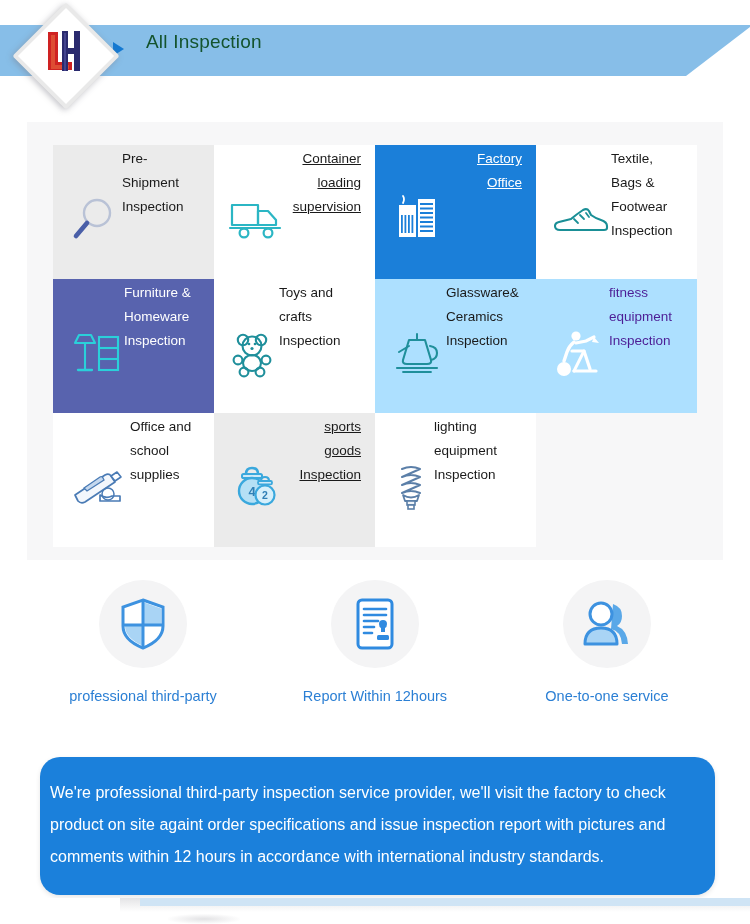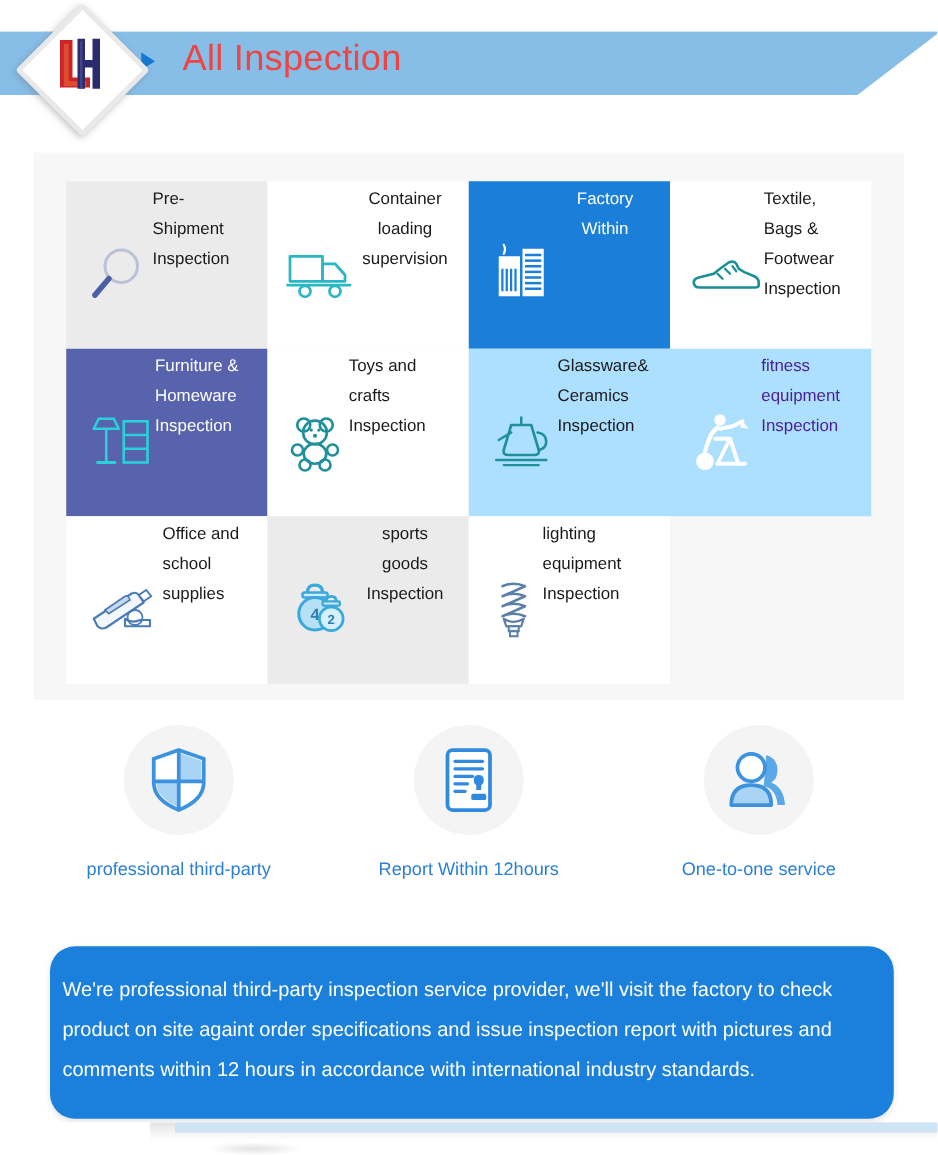--- a/index.html
+++ b/index.html
@@ -35,22 +35,22 @@
     position: absolute;
     left: 113px; top: 42px;
     width: 0; height: 0;
     border-left: 11px solid #1479d2;
     border-top: 7px solid transparent;
     border-bottom: 7px solid transparent;
   }
   .banner-title {
     position: absolute;
     left: 146px; top: 31px;
-    font-size: 29px;
-    color: #ef4444;
+    font-size: 19px;
+    color: #14532d;
     letter-spacing: 0.2px;
     white-space: nowrap;
   }
   .logo-wrap {
     position: absolute;
     left: 14px; top: 4px;
     width: 97px; height: 97px;
   }
   .logo-diamond {
     position: absolute;
@@ -110,21 +110,21 @@
     padding-left: 1px;
   }
   .tile.bg-white  { background: #ffffff; }
   .tile.bg-gray   { background: #ebebeb; }
   .tile.bg-blue   { background: #1b7fd9; }
   .tile.bg-ltblue { background: #ade0ff; }
   .tile.bg-purple { background: #5863ae; }
   .tile.bg-blue .tile-label,
   .tile.bg-purple .tile-label { color: #ffffff; }
   .tile.bg-ltblue.white-text .tile-label { color: #4c1d95; }
-  .tile.center-label .tile-label { text-align: center; }
+  .tile.center-label .tile-label { text-align: right; text-decoration: underline; }
 
   
   .features {
     position: absolute;
     left: 27px; top: 580px;
     width: 696px; height: 150px;
     display: flex;
   }
   .feature {
     flex: 1;
@@ -248,21 +248,21 @@
           <rect x="29" y="6" width="17" height="38" fill="#ffffff"></rect>
           <rect x="31" y="10" width="13" height="2" fill="#1b7fd9"></rect>
           <rect x="31" y="14.5" width="13" height="2" fill="#1b7fd9"></rect>
           <rect x="31" y="19" width="13" height="2" fill="#1b7fd9"></rect>
           <rect x="31" y="23.5" width="13" height="2" fill="#1b7fd9"></rect>
           <rect x="31" y="28" width="13" height="2" fill="#1b7fd9"></rect>
           <rect x="31" y="32.5" width="13" height="2" fill="#1b7fd9"></rect>
           <rect x="31" y="37" width="13" height="2" fill="#1b7fd9"></rect>
         </svg>
       </div>
-      <div class="tile-label">Factory Within</div>
+      <div class="tile-label">Factory Office</div>
     </div>
 
     <div class="tile bg-white">
       <div class="tile-icon">
         <svg width="60" height="40" viewBox="0 0 60 40">
           <path d="M5 26 q0 -3 4 -4 l12 -3 q6 -5 12 -9 q4 -2 6 1 l2 4 q4 3 10 5 q6 2 6 6 l0 2 q0 2 -3 2 l-44 0 q-5 0 -5 -4 z" fill="none" stroke="#1a8f96" stroke-width="2.1" stroke-linejoin="round"></path>
           <path d="M24 19 l4 4" stroke="#1a8f96" stroke-width="1.8" stroke-linecap="round"></path>
           <path d="M30 15 l4 4" stroke="#1a8f96" stroke-width="1.8" stroke-linecap="round"></path>
           <path d="M36 13 l3 4" stroke="#1a8f96" stroke-width="1.8" stroke-linecap="round"></path>
         </svg>

